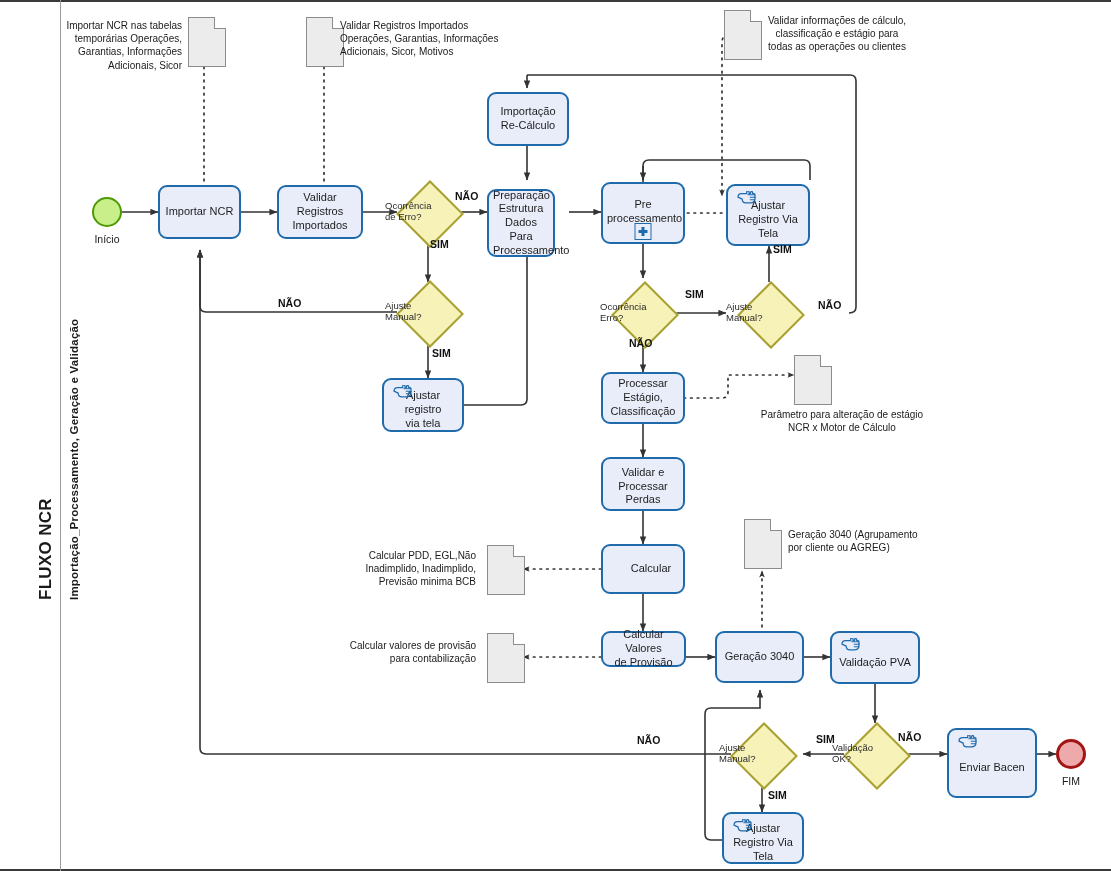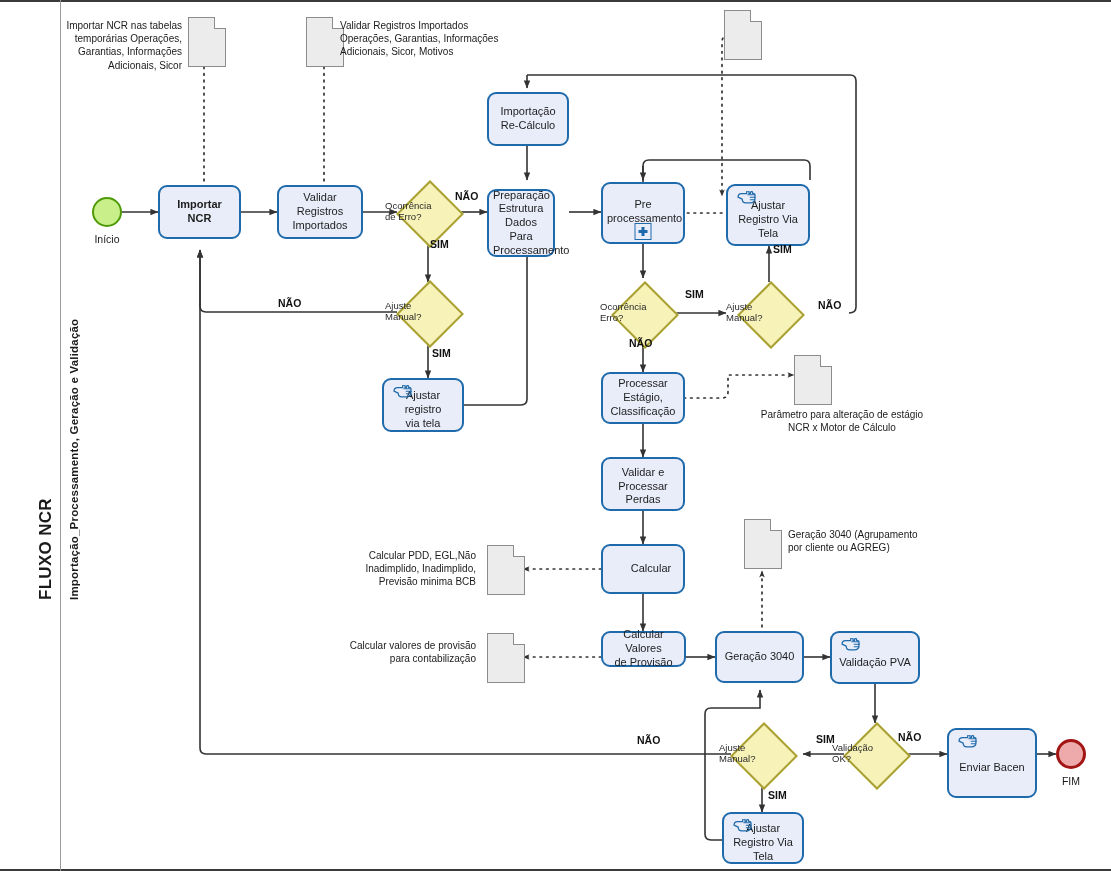--- a/index.html
+++ b/index.html
@@ -148,21 +148,21 @@
       <path d="M722,213 L664,213" marker-end="url(#ahs)"></path>
     </g>
   </svg>
 
   <div class="node event start" style="left:92px;top:197px;"></div>
   <div class="evlabel" style="left:62px;top:233px;">Início</div>
 
   <div class="node event end" style="left:1056px;top:739px;"></div>
   <div class="evlabel" style="left:1026px;top:775px;">FIM</div>
 
-  <div class="node task" style="left:158px;top:185px;width:83px;height:54px;font-weight:bold;">
+  <div class="node task" style="left:158px;top:185px;width:83px;height:54px;">
     <span class="lbl">Importar NCR</span>
   </div>
 
   <div class="node task" style="left:277px;top:185px;width:86px;height:54px;">
     <span class="lbl">Validar<br>Registros<br>Importados</span>
   </div>
 
   <div class="node task" style="left:487px;top:92px;width:82px;height:54px;">
     <span class="lbl">Importação<br>Re-Cálculo</span>
   </div>
@@ -268,20 +268,21 @@
     <span class="gl">Ajuste<br>Manual?</span>
   </div>
 
   <div class="doc" style="left:188px;top:17px;"></div>
   <div class="note r" style="left:64px;top:19px;width:118px;">Importar NCR nas tabelas temporárias Operações, Garantias, Informações Adicionais, Sicor</div>
 
   <div class="doc" style="left:306px;top:17px;"></div>
   <div class="note" style="left:340px;top:19px;width:166px;">Validar Registros Importados Operações, Garantias, Informações Adicionais, Sicor, Motivos</div>
 
   <div class="doc" style="left:724px;top:10px;"></div>
+  <div class="note c" style="left:762px;top:14px;width:150px;">Validar informações de cálculo, classificação e estágio para todas as operações ou clientes</div>
 
   <div class="doc" style="left:794px;top:355px;"></div>
   <div class="note c" style="left:752px;top:408px;width:180px;">Parâmetro para alteração de estágio NCR x Motor de Cálculo</div>
 
   <div class="doc" style="left:744px;top:519px;"></div>
   <div class="note" style="left:788px;top:528px;width:138px;">Geração 3040 (Agrupamento por cliente ou AGREG)</div>
 
   <div class="doc" style="left:487px;top:545px;"></div>
   <div class="note r" style="left:345px;top:549px;width:131px;">Calcular PDD, EGL,Não Inadimplido, Inadimplido, Previsão minima BCB</div>
 

